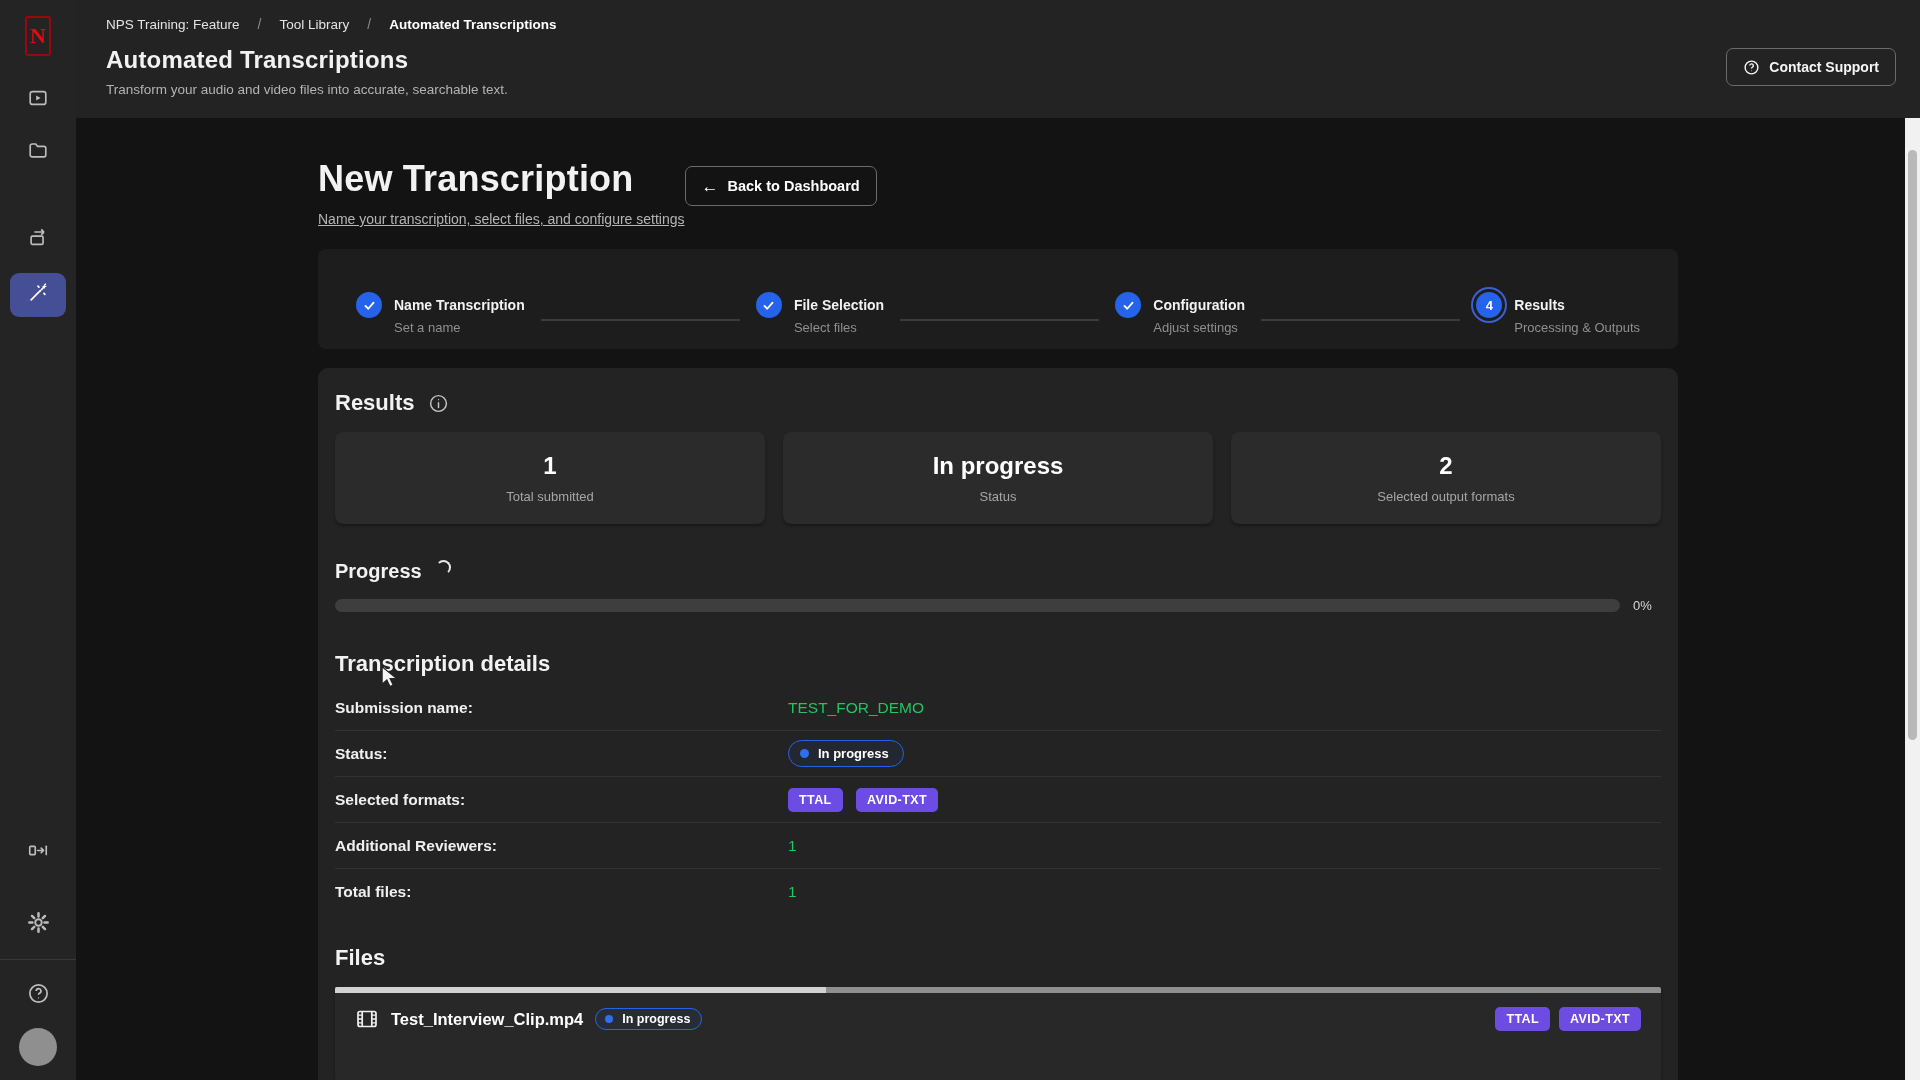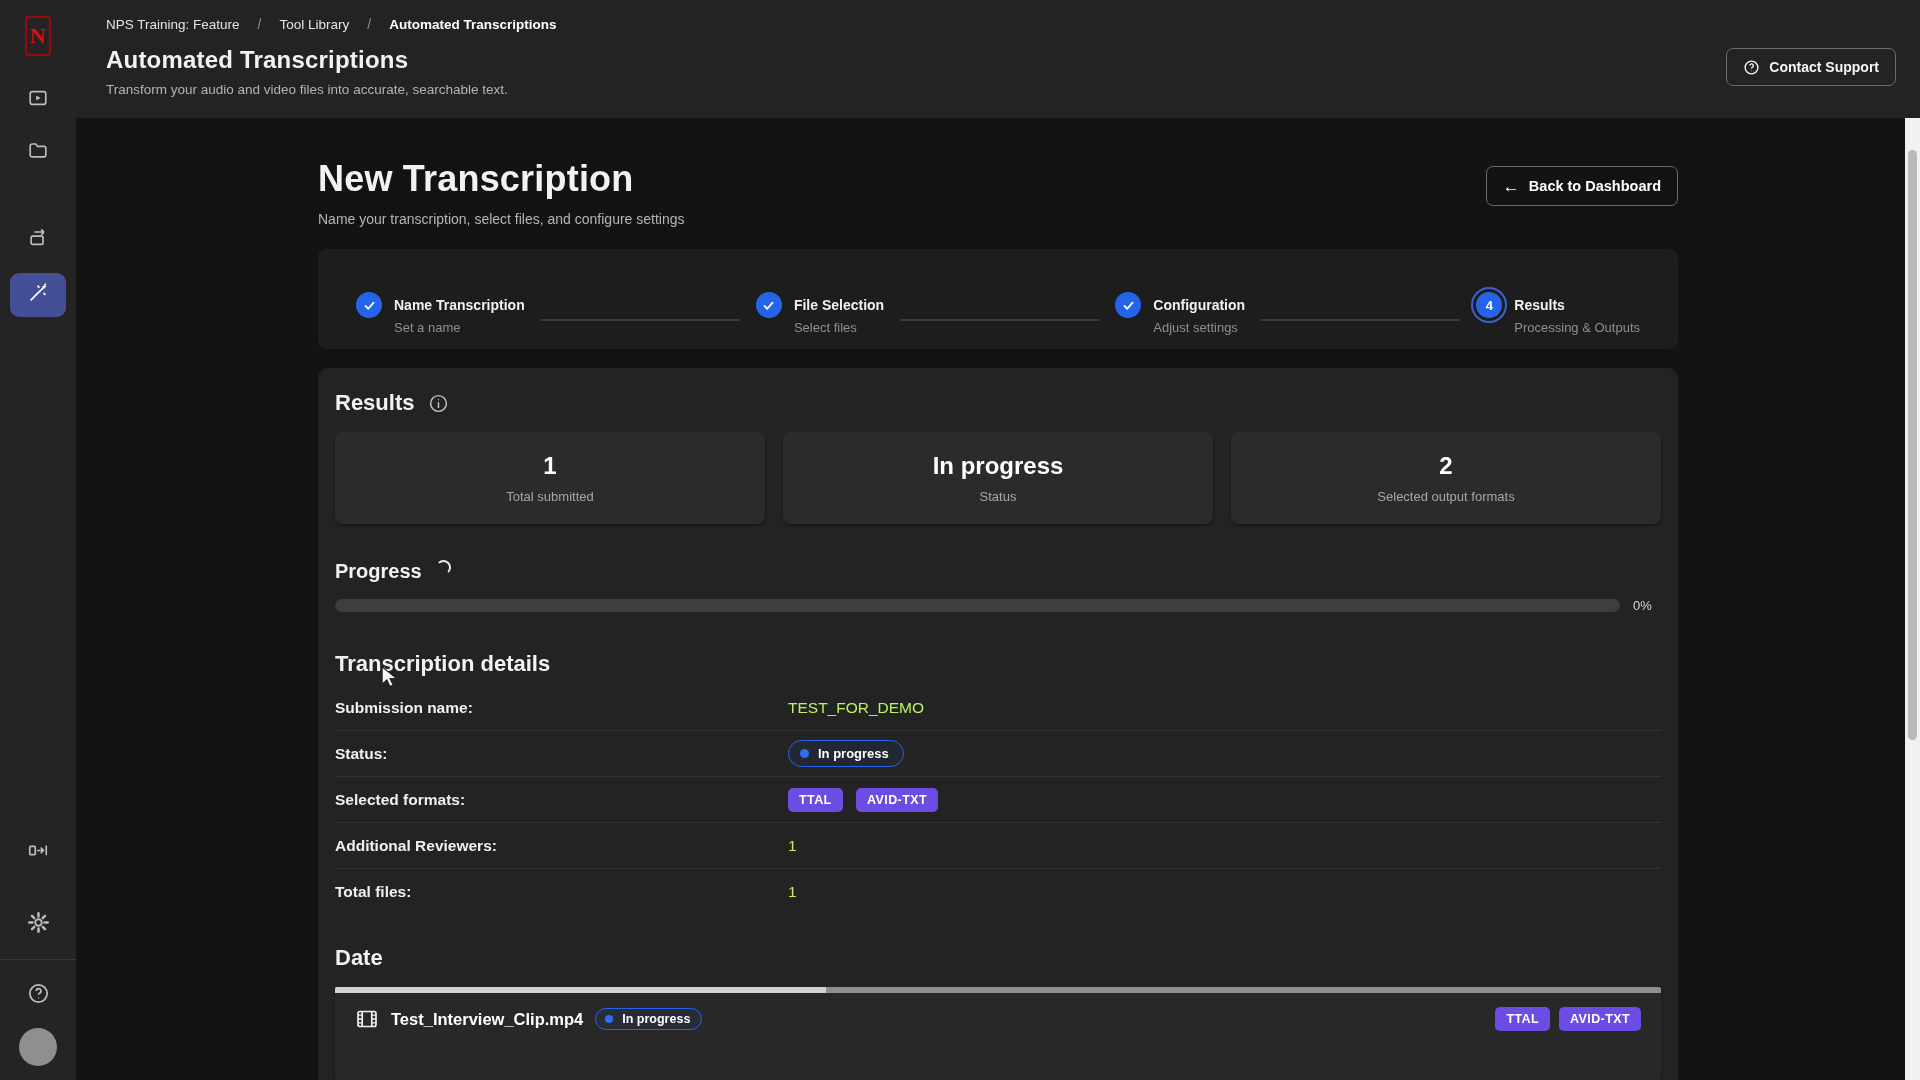--- a/index.html
+++ b/index.html
@@ -39,23 +39,23 @@
     align-items:center; gap:9px; border:1px solid #6b6b6b; border-radius:7px; background:transparent;
     color:#f5f5f5; font-size:14px; font-weight:600; padding:0 16px; cursor:pointer;
     font-family:inherit; }
 
   
   .content { flex:1; position:relative; background:#131313; overflow:hidden; }
   .v-scroll { position:absolute; top:0; right:0; bottom:0; width:15px; background:#f1f1f1; }
   .v-thumb { position:absolute; top:32px; left:3px; right:3px; height:590px; border-radius:6px; background:#b9b9b9; }
   .container { width:1360px; margin:0 auto; padding-top:40px; position:relative; }
 
-  .page-head { display:flex; justify-content:space-between; align-items:flex-start; }
+  .page-head { display:flex; align-items:flex-start; }
   .page-head h2 { font-size:36px; font-weight:700; letter-spacing:.2px; }
-  .page-sub { margin-top:11px; font-size:14px; color:#b5b5b5; }
+  .page-sub { margin-top:11px; font-size:14px; color:#b5b5b5;text-decoration:underline; }
   .back-btn { margin-top:8px; height:40px; display:inline-flex; align-items:center; gap:9px;
     border:1px solid #6b6b6b; border-radius:7px; background:transparent; color:#fff;
     font-size:14.5px; font-weight:600; padding:0 16px; cursor:pointer; font-family:inherit; }
   .back-arrow { font-size:17px; line-height:1; }
 
   
   .stepper { margin-top:22px; background:#1d1d1d; border-radius:8px; height:100px;
     display:flex; align-items:center; padding:29px 38px 0; }
   .step { display:flex; gap:12px; cursor:pointer; }
   .step-circle { width:26px; height:26px; border-radius:50%; background:#2563eb; color:#fff;
@@ -85,21 +85,21 @@
   .progress-track { flex:1; height:13px; border-radius:7px; background:#3e3e3e; overflow:hidden; }
   .progress-fill { height:100%; width:0%; background:#2563eb; border-radius:7px; }
   .progress-pct { font-size:13px; color:#d6d6d6; width:28px; }
 
   .details-head { margin-top:38px; font-size:22px; font-weight:700; }
   .detail-rows { margin-top:8px; }
   .detail-row { display:grid; grid-template-columns:453px 1fr; align-items:center;
     min-height:46px; border-bottom:1px solid #333333; padding:4px 0; }
   .detail-row.last { border-bottom:none; }
   .detail-label { font-size:15.5px; font-weight:700; color:#f0f0f0; }
-  .detail-value { font-size:15.5px; color:#bef264; font-weight:500; }
+  .detail-value { font-size:15.5px; color:#22c55e; font-weight:500; }
 
   .status-pill { display:inline-flex; align-items:center; gap:9px; border:1.5px solid #2563eb;
     border-radius:999px; padding:5px 14px 5px 11px; background:rgba(37,99,235,.07); cursor:default; }
   .status-dot { width:9px; height:9px; border-radius:50%; background:#2f6fed; }
   .status-text { font-size:13px; font-weight:600; color:#fff; }
 
   .fmt-badge { display:inline-block; background:#6d4ce3; color:#fff; font-size:12.5px; font-weight:700;
     letter-spacing:.4px; padding:5px 11px; border-radius:5px; margin-right:9px; }
 
   .files-head { margin-top:30px; font-size:22px; font-weight:700; }
@@ -341,21 +341,21 @@
             <div class="detail-row">
               <div class="detail-label">Additional Reviewers:</div>
               <div class="detail-value">1</div>
             </div>
             <div class="detail-row last">
               <div class="detail-label">Total files:</div>
               <div class="detail-value">1</div>
             </div>
           </div>
 
-          <h3 class="files-head">Date</h3>
+          <h3 class="files-head">Files</h3>
 
           <div class="files-card">
             <div class="files-scrollbar">
               <div class="files-scroll-thumb"></div>
             </div>
             <div class="file-row">
               <span style="display:flex">
                 <svg width="24" height="24" viewBox="0 0 24 24" fill="none" stroke="#f0f0f0" stroke-width="1.7">
                   <rect x="3" y="4.5" width="18" height="15" rx="2"></rect>
                   <path d="M7.2 4.5 v15 M16.8 4.5 v15"></path>

